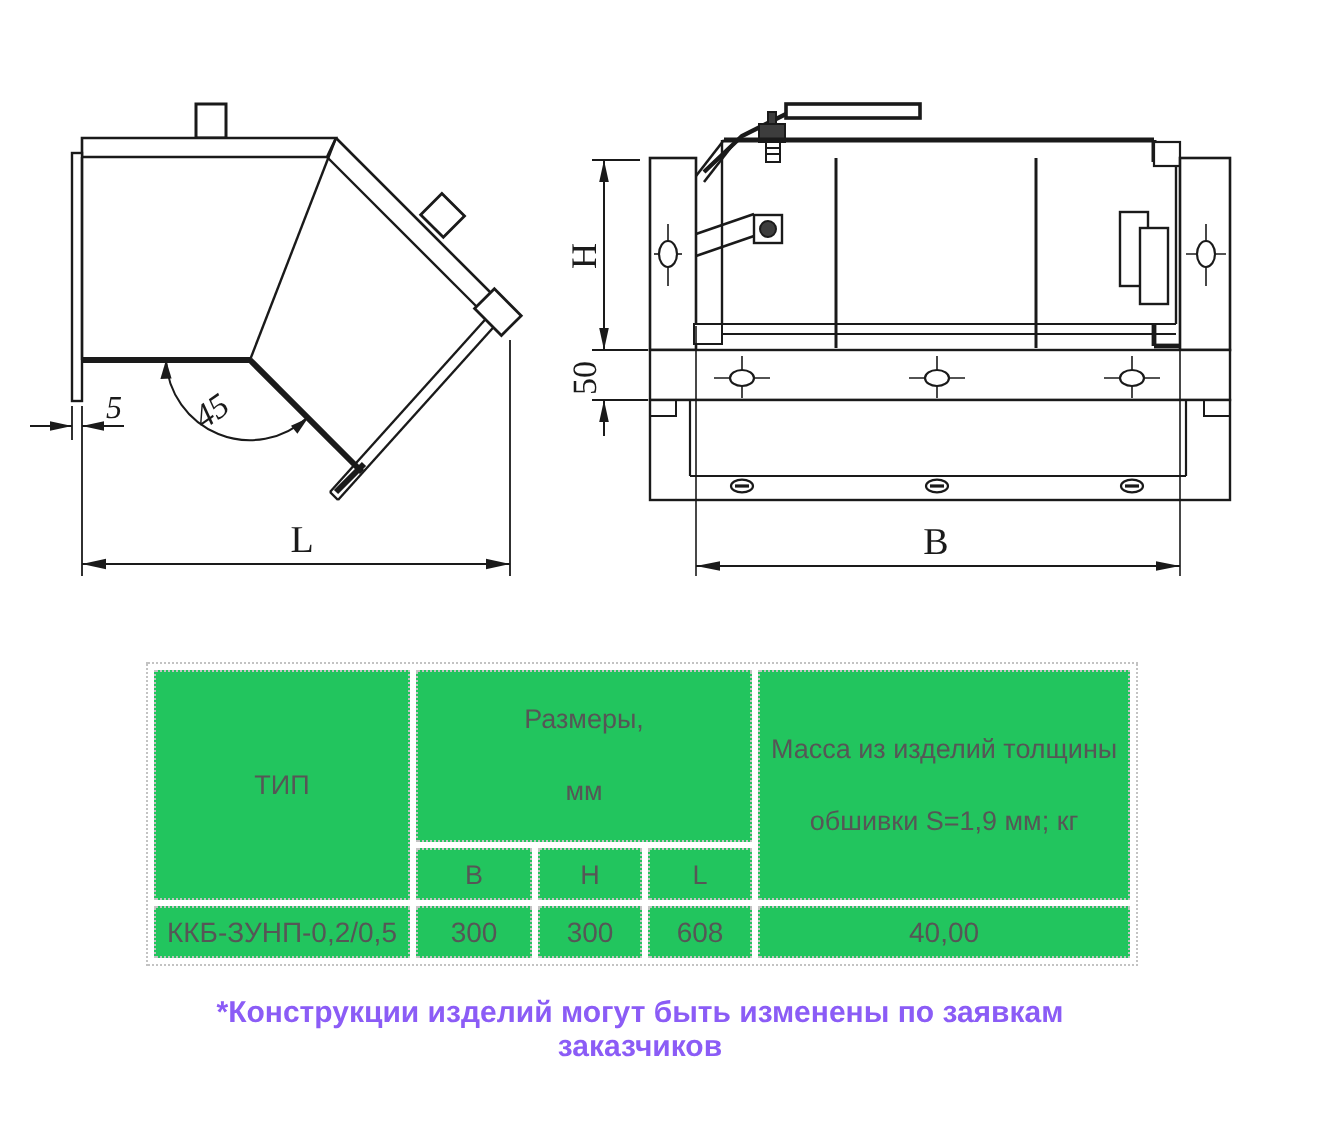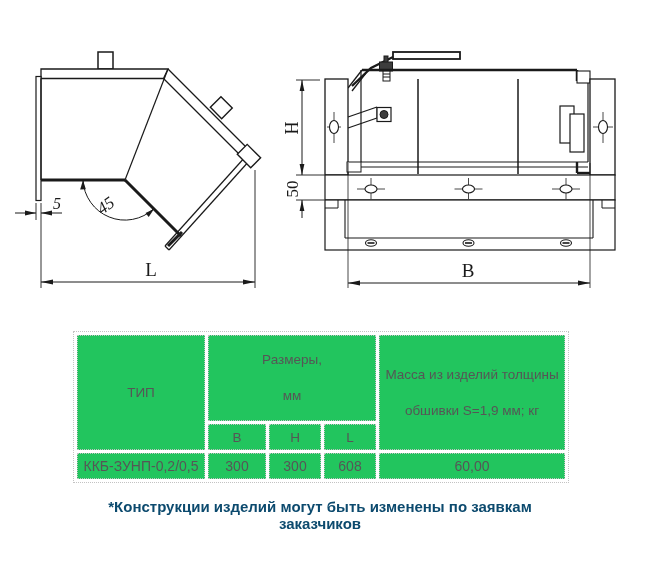--- a/index.html
+++ b/index.html
@@ -18,21 +18,21 @@
               border:1px dotted #c3c3c3;background:#ffffff;
               color:#565656;font-size:13.5px;}
   #spec-table td{border:1px dotted #c3c3c3;text-align:center;vertical-align:middle;
                  padding:0;background:#22c55e;}
   .row-head1 td{height:84px;}
   .row-head2 td{height:24px;}
   .row-data td{height:24px;font-size:14px;margin-left:38px;}
   .two-line div{line-height:36px;}
 
   #footnote{position:absolute;left:73px;top:498px;width:494px;text-align:center;
-            font-size:15px;font-weight:bold;color:#0c4a6e;}
+            font-size:15px;font-weight:bold;color:#8b5cf6;}
 </style>
 </head>
 <body>
 
 <div id="screen">
 
   <svg id="drawing-svg" width="661" height="320" viewBox="0 0 661 320">
 
     <g>
 
@@ -223,20 +223,20 @@
     <tr class="row-head2">
       <td>B</td>
       <td>H</td>
       <td>L</td>
     </tr>
     <tr class="row-data">
       <td>ККБ-ЗУНП-0,2/0,5</td>
       <td>300</td>
       <td>300</td>
       <td>608</td>
-      <td>60,00</td>
+      <td>40,00</td>
     </tr>
   </tbody>
     </table>
 
   <div id="footnote">*Конструкции изделий могут быть изменены по заявкам заказчиков</div>
 
 </div>
 
 </body></html>

